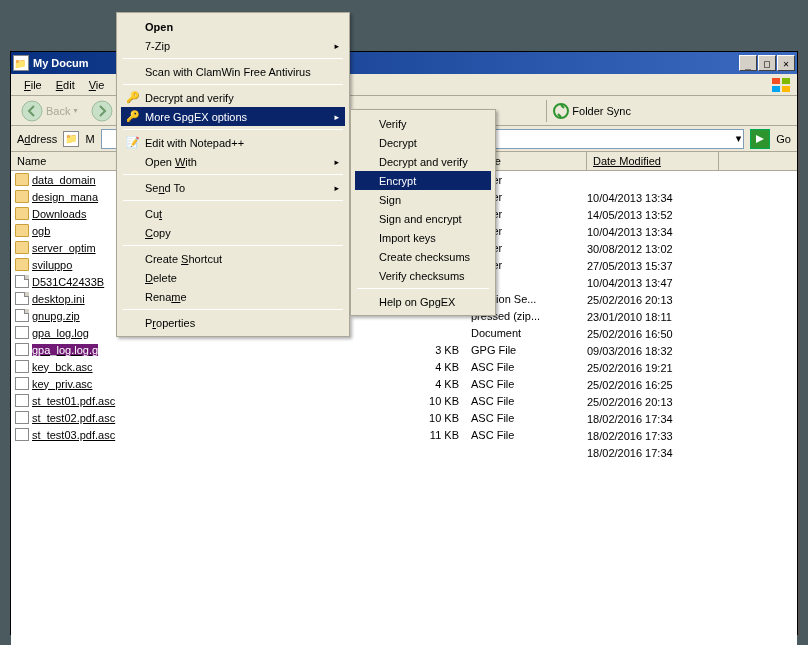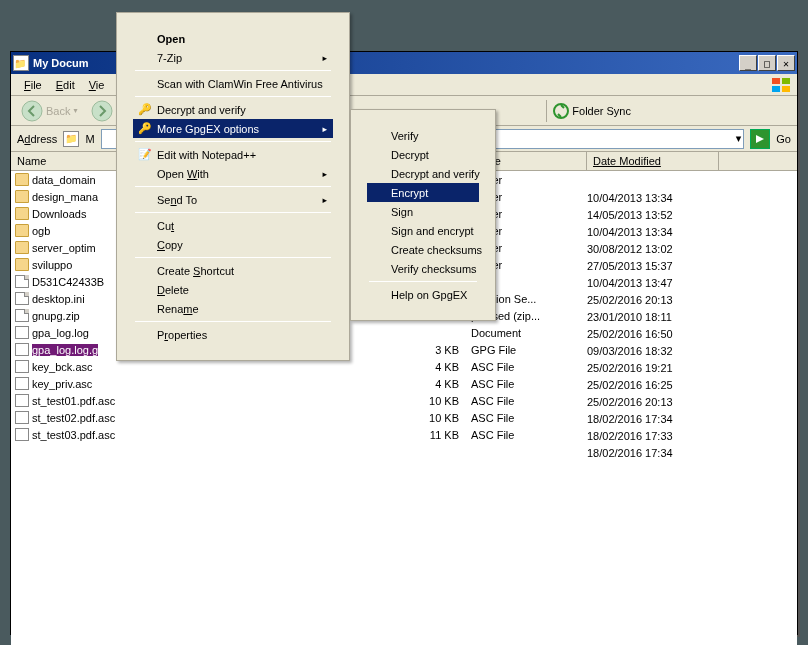--- a/index.html
+++ b/index.html
@@ -27,32 +27,32 @@
   .addrbar .go { width:20px; height:20px; background:#2e942e; border:1px solid #0a5; display:flex; align-items:center; justify-content:center; color:#fff; }
   .listhdr { height:19px; background:#ece9d8; display:flex; border-bottom:1px solid #aca899; }
   .listhdr .col { border-right:1px solid #aca899; padding:2px 6px; display:flex; align-items:center; justify-content:space-between; }
   .listhdr .c-name { width:130px; }
   .listhdr .c-size { width:330px; justify-content:flex-end; padding-right:12px; }
   .listhdr .c-type { width:116px; }
   .listhdr .c-date { width:132px;text-decoration:underline; }
   .listhdr .tri { font-size:8px; color:#888; }
   .filelist { background:#fff; height:483px; overflow:auto; }
   .row { display:flex; height:17px; align-items:center; }
-  .row .c-name { width:130px; display:flex; align-items:center; gap:3px; padding-left:4px; overflow:hidden; white-space:nowrap; }
+  .row .c-name { width:130px; display:flex; align-items:center; gap:3px; padding-left:4px; overflow:hidden; white-space:nowrap;text-decoration:underline; }
   .row .c-size { width:330px; text-align:right; padding-right:12px; }
   .row .c-type { width:116px; overflow:hidden; white-space:nowrap; }
   .row .c-date { width:132px;margin-top:36px; }
   .row.sel .c-name span { background:#701a75; color:#fff; }
   .fico { width:14px; height:13px; flex:none; }
   .folder { background:#f6d68b; border:1px solid #c9a03a; border-radius:1px 1px 0 0; }
   .file { background:#fff; border:1px solid #888; position:relative; }
   .file::after { content:""; position:absolute; top:-1px; right:-1px; width:4px; height:4px; background:#d4d0c8; border-left:1px solid #888; border-bottom:1px solid #888; }
   .gpg { background:#fff; border:1px solid #888; }
   
-  .ctx { position:absolute; background:#ece9d8; border:1px solid #aca899; box-shadow:2px 2px 3px rgba(0,0,0,.3); padding:16px; }
+  .ctx { position:absolute; background:#ece9d8; border:1px solid #aca899; box-shadow:2px 2px 3px rgba(0,0,0,.3); padding:4px; }
   .ctx .sep { height:1px; background:#aca899; margin:3px 2px; border-bottom:1px solid #fff; }
   .ctx .it { display:flex; align-items:center; height:19px; padding:0 20px 0 24px; white-space:nowrap; cursor:default; position:relative; }
   .ctx .it.hl { background:#0a246a; color:#fff; }
   .ctx .it .arr { position:absolute; right:6px; font-size:9px; }
   .ctx .it .ico3 { position:absolute; left:4px; width:16px; height:16px; display:flex; align-items:center; justify-content:center; font-size:11px; }
   .ctx .it.bold { font-weight:bold; }
   .ctx .it u { text-decoration:underline; }
   #ctx1 { left:110px; top:6px; width:234px; }
   #ctx2 { left:344px; top:103px; width:146px; }
 </style>
@@ -363,20 +363,23 @@
   <div class="it hl">
         <span>Encrypt</span>
       </div>
   <div class="it">
         <span>Sign</span>
       </div>
   <div class="it">
         <span>Sign and encrypt</span>
       </div>
   <div class="it">
+        <span>Import keys</span>
+      </div>
+  <div class="it">
         <span>Create checksums</span>
       </div>
   <div class="it">
         <span>Verify checksums</span>
       </div>
   <div class="sep"></div>
   <div class="it">
         <span>Help on GpgEX</span>
       </div>
 </div>

